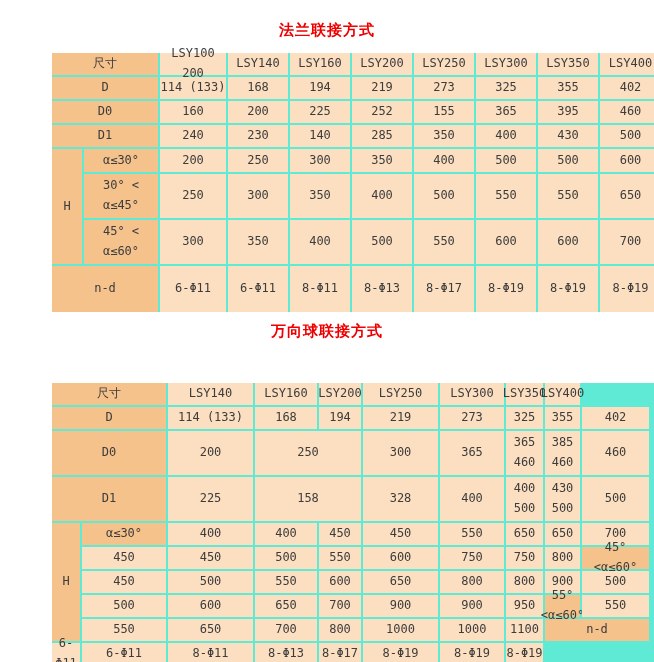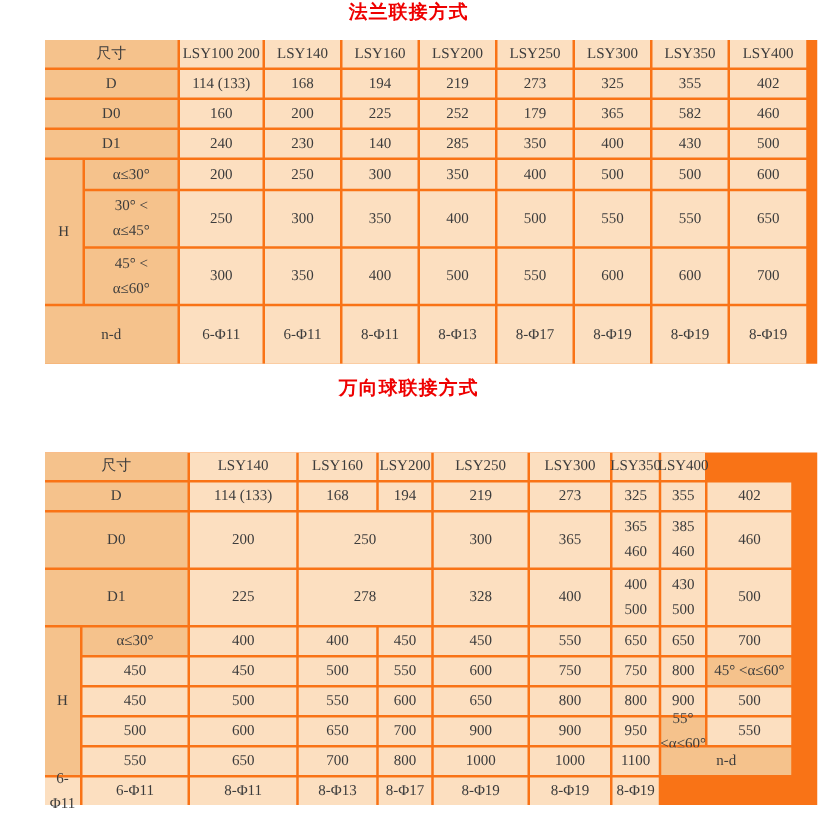--- a/index.html
+++ b/index.html
@@ -4,35 +4,34 @@
 <style>
   html,body { margin:0; padding:0; }
   body {
     width:654px; height:662px;
     background:#ffffff;
     font-family:"DejaVu Sans Mono","Liberation Mono",monospace,sans-serif;
     color:#3c3c3c;
     overflow:hidden;
   }
   .section-title {
-    padding-top:0;
+    padding-top:21px;
     width:654px;
     text-align:center;
     font-family:"DejaVu Sans","Liberation Sans",sans-serif;
     font-size:15px;
     font-weight:bold;
     color:#ee0000;
     letter-spacing:1px;
   }
   .spec-table {
     display:grid;
     gap:2px;
-    margin-left:36px;
-    background:#f97316;
-    font-family:Liberation Serif, serif;
+    margin-left:52px;
+    background:#5eead4;
   }
   .cell {
     background:#fcdfc0;
     display:flex;
     align-items:center;
     justify-content:center;
     font-size:12px;
     line-height:1.65;
     text-align:center;
     white-space:pre-line;
@@ -64,23 +63,23 @@
     <div class="cell">219</div>
     <div class="cell">273</div>
     <div class="cell">325</div>
     <div class="cell">355</div>
     <div class="cell">402</div>
     <div class="cell dark" style="grid-column: span 2;">D0</div>
     <div class="cell">160</div>
     <div class="cell">200</div>
     <div class="cell">225</div>
     <div class="cell">252</div>
-    <div class="cell">179</div>
+    <div class="cell">155</div>
     <div class="cell">365</div>
-    <div class="cell">582</div>
+    <div class="cell">395</div>
     <div class="cell">460</div>
     <div class="cell dark" style="grid-column: span 2;">D1</div>
     <div class="cell">240</div>
     <div class="cell">230</div>
     <div class="cell">140</div>
     <div class="cell">285</div>
     <div class="cell">350</div>
     <div class="cell">400</div>
     <div class="cell">430</div>
     <div class="cell">500</div>
@@ -150,21 +149,21 @@
     <div class="cell" style="grid-column: span 2;">250</div>
     <div class="cell">300</div>
     <div class="cell">365</div>
     <div class="cell">365
 460</div>
     <div class="cell">385
 460</div>
     <div class="cell">460</div>
     <div class="cell dark" style="grid-column: span 2;">D1</div>
     <div class="cell">225</div>
-    <div class="cell" style="grid-column: span 2;">278</div>
+    <div class="cell" style="grid-column: span 2;">158</div>
     <div class="cell">328</div>
     <div class="cell">400</div>
     <div class="cell">400
 500</div>
     <div class="cell">430
 500</div>
     <div class="cell">500</div>
     <div class="cell dark" style="grid-row: span 5;">H</div>
     <div class="cell dark">α≤30°</div>
     <div class="cell">400</div>

